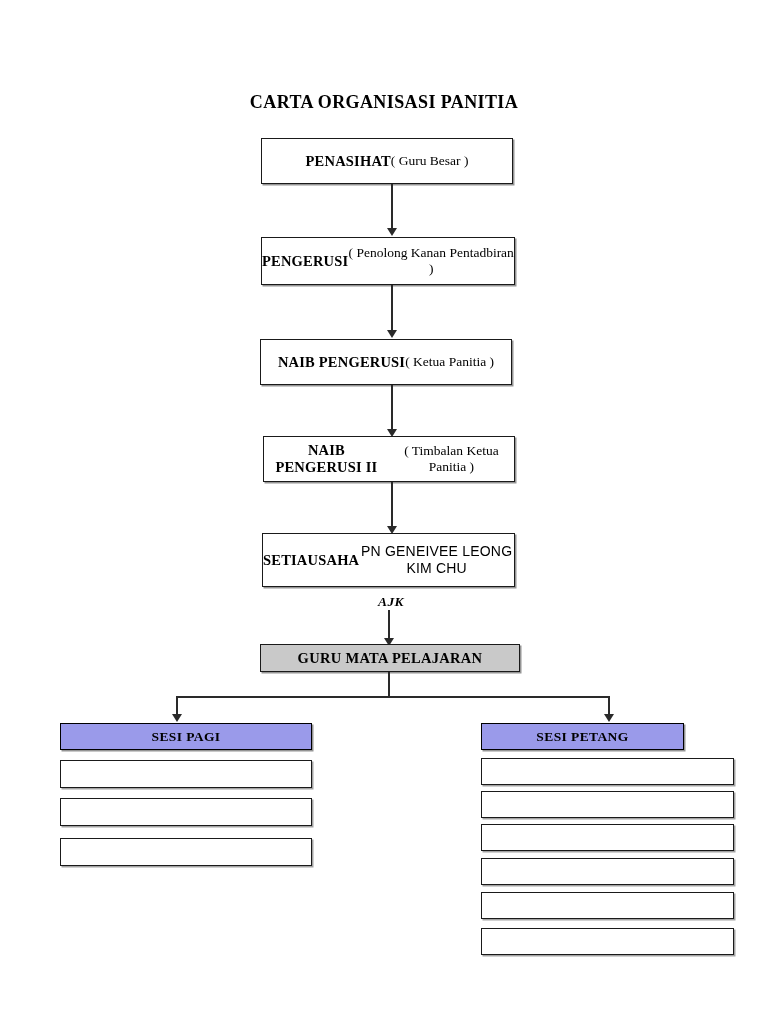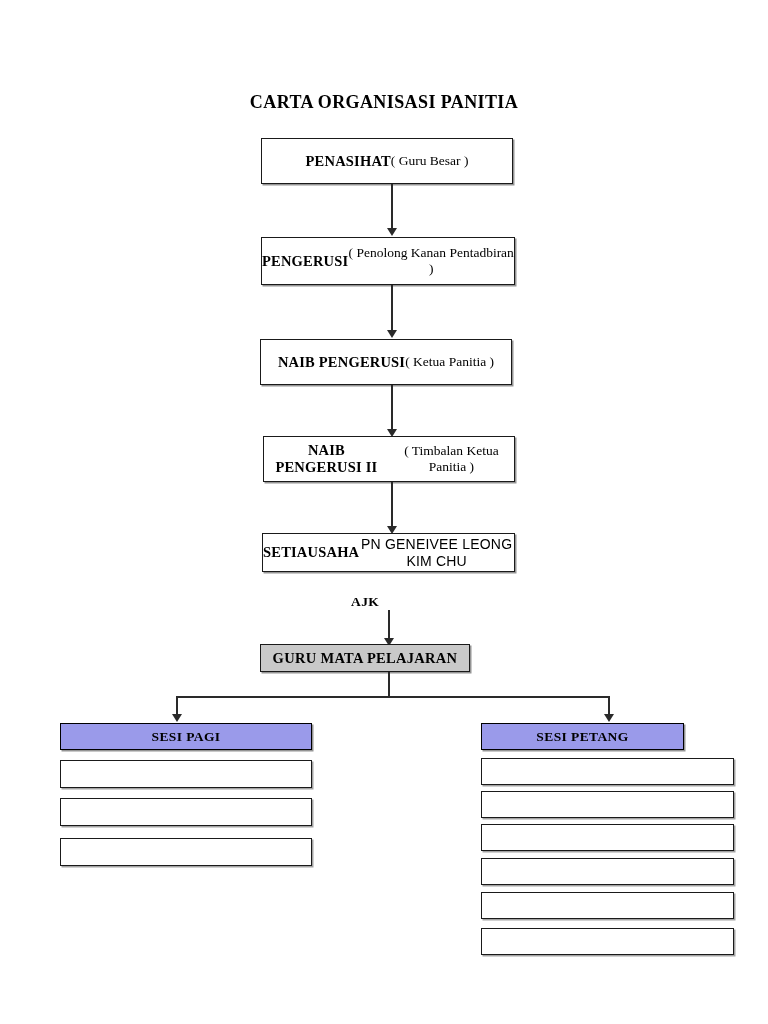--- a/index.html
+++ b/index.html
@@ -119,21 +119,23 @@
     border-top: 8px solid #2a2a2a;
   }
 
   
   .ajk-label {
     position: absolute;
     font-family: "Liberation Serif", serif;
     font-weight: bold;
     font-size: 13.5px;
     color: #000000;
+    text-align: center;
     letter-spacing: 0.4px;
+    font-style: italic;
   }
 </style>
 </head>
 <body>
 
 <div id="chart-root">
 
   <div class="chart-title">CARTA ORGANISASI PANITIA</div>
 
   <div class="node" style="left:261px; top:138px; width:252px; height:46px;">
@@ -161,31 +163,31 @@
   <div class="arrowhead" style="left:387px; top:429px;"></div>
 
   <div class="node" style="left:263px; top:436px; width:252px; height:46px;">
     <div class="line1">NAIB PENGERUSI II</div>
     <div class="line2">( Timbalan Ketua Panitia )</div>
   </div>
 
   <div class="vline" style="left:391px; top:482px; height:46px;"></div>
   <div class="arrowhead" style="left:387px; top:526px;"></div>
 
-  <div class="node" style="left:262px; top:533px; width:253px; height:39px;">
+  <div class="node" style="left:262px; top:533px; width:253px; height:54px;">
     <div class="line1">SETIAUSAHA</div>
     <div class="line2 sans">PN GENEIVEE LEONG KIM CHU</div>
   </div>
 
   <div class="ajk-label" style="left:351px; top:594px; width:80px;">AJK</div>
 
   <div class="vline" style="left:388px; top:610px; height:32px;"></div>
   <div class="arrowhead" style="left:384px; top:638px;"></div>
 
-  <div class="node grey" style="left:260px; top:644px; width:210px; height:28px;">
+  <div class="node grey" style="left:260px; top:644px; width:260px; height:28px;">
     <div class="line1">GURU MATA PELAJARAN</div>
   </div>
 
   <div class="vline" style="left:388px; top:672px; height:26px;"></div>
   <div class="hline" style="left:176px; top:696px; width:434px;"></div>
 
   <div class="vline" style="left:176px; top:696px; height:22px;"></div>
   <div class="arrowhead" style="left:172px; top:714px;"></div>
 
   <div class="vline" style="left:608px; top:696px; height:22px;"></div>

